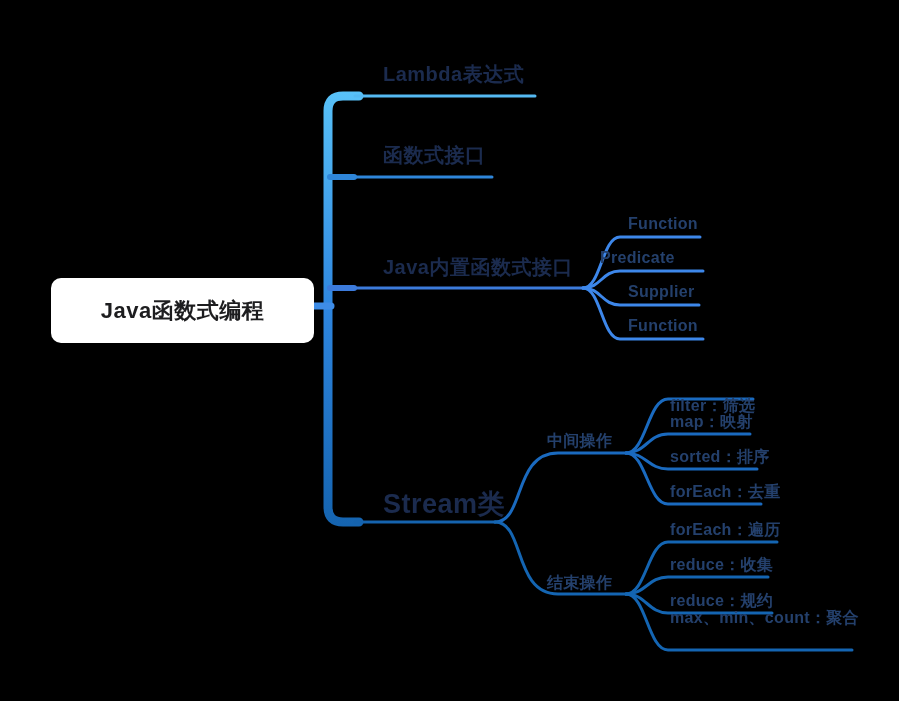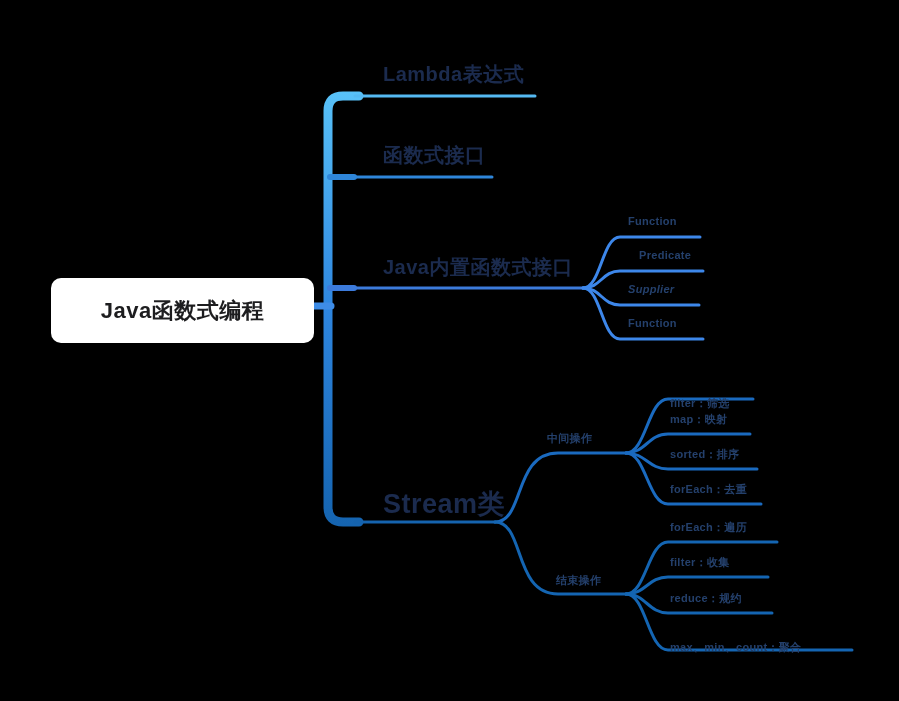--- a/index.html
+++ b/index.html
@@ -30,21 +30,21 @@
   }
   .l1 {
     font-size: 20px;
     color: #1B2B4E;
     letter-spacing: 0.5px;
   }
   .l1.stream {
     font-size: 27px;
   }
   .l2 {
-    font-size: 11px;
+    font-size: 16px;
     color: #24406C;
     letter-spacing: 0.3px;
   }
   .root-box {
     position: absolute;
     left: 51px;
     top: 278px;
     width: 263px;
     height: 65px;
     background: #FFFFFF;
@@ -108,30 +108,30 @@
   <div class="root-box">
     <span class="root-label">Java函数式编程</span>
   </div>
 
   <div class="node l1" style="left:383px; top:142px;">函数式接口</div>
   <div class="node l1" style="left:383px; top:61px;">Lambda表达式</div>
   <div class="node l1" style="left:383px; top:254px;">Java内置函数式接口</div>
   <div class="node l1 stream" style="left:383px; top:486px;">Stream类</div>
 
   <div class="node l2" style="left:628px; top:215px;">Function</div>
-  <div class="node l2" style="left:639px; top:249px;text-align:center;">Predicate</div>
-  <div class="node l2" style="left:628px; top:283px;font-style:italic;">Supplier</div>
+  <div class="node l2" style="left:600px; top:249px;text-align:center;">Predicate</div>
+  <div class="node l2" style="left:628px; top:283px;">Supplier</div>
   <div class="node l2" style="left:628px; top:317px;">Function</div>
 
   <div class="node l2" style="left:547px; top:431px;">中间操作</div>
-  <div class="node l2" style="left:547px; top:573px;margin-left:9px;">结束操作</div>
+  <div class="node l2" style="left:547px; top:573px;">结束操作</div>
 
   <div class="node l2" style="left:670px; top:377px;margin-top:19px;">filter：筛选</div>
   <div class="node l2" style="left:670px; top:412px;">map：映射</div>
   <div class="node l2" style="left:670px; top:447px;text-align:center;">sorted：排序</div>
   <div class="node l2" style="left:670px; top:482px;">forEach：去重</div>
 
   <div class="node l2" style="left:670px; top:520px;">forEach：遍历</div>
-  <div class="node l2" style="left:670px; top:555px;">filter：收集</div>
+  <div class="node l2" style="left:670px; top:555px;">reduce：收集</div>
   <div class="node l2" style="left:670px; top:591px;">reduce：规约</div>
-  <div class="node l2" style="left:670px; top:640px;text-align:right;">max、min、count：聚合</div>
+  <div class="node l2" style="left:670px; top:608px;text-align:right;">max、min、count：聚合</div>
 
 </div>
 
 </body></html>

